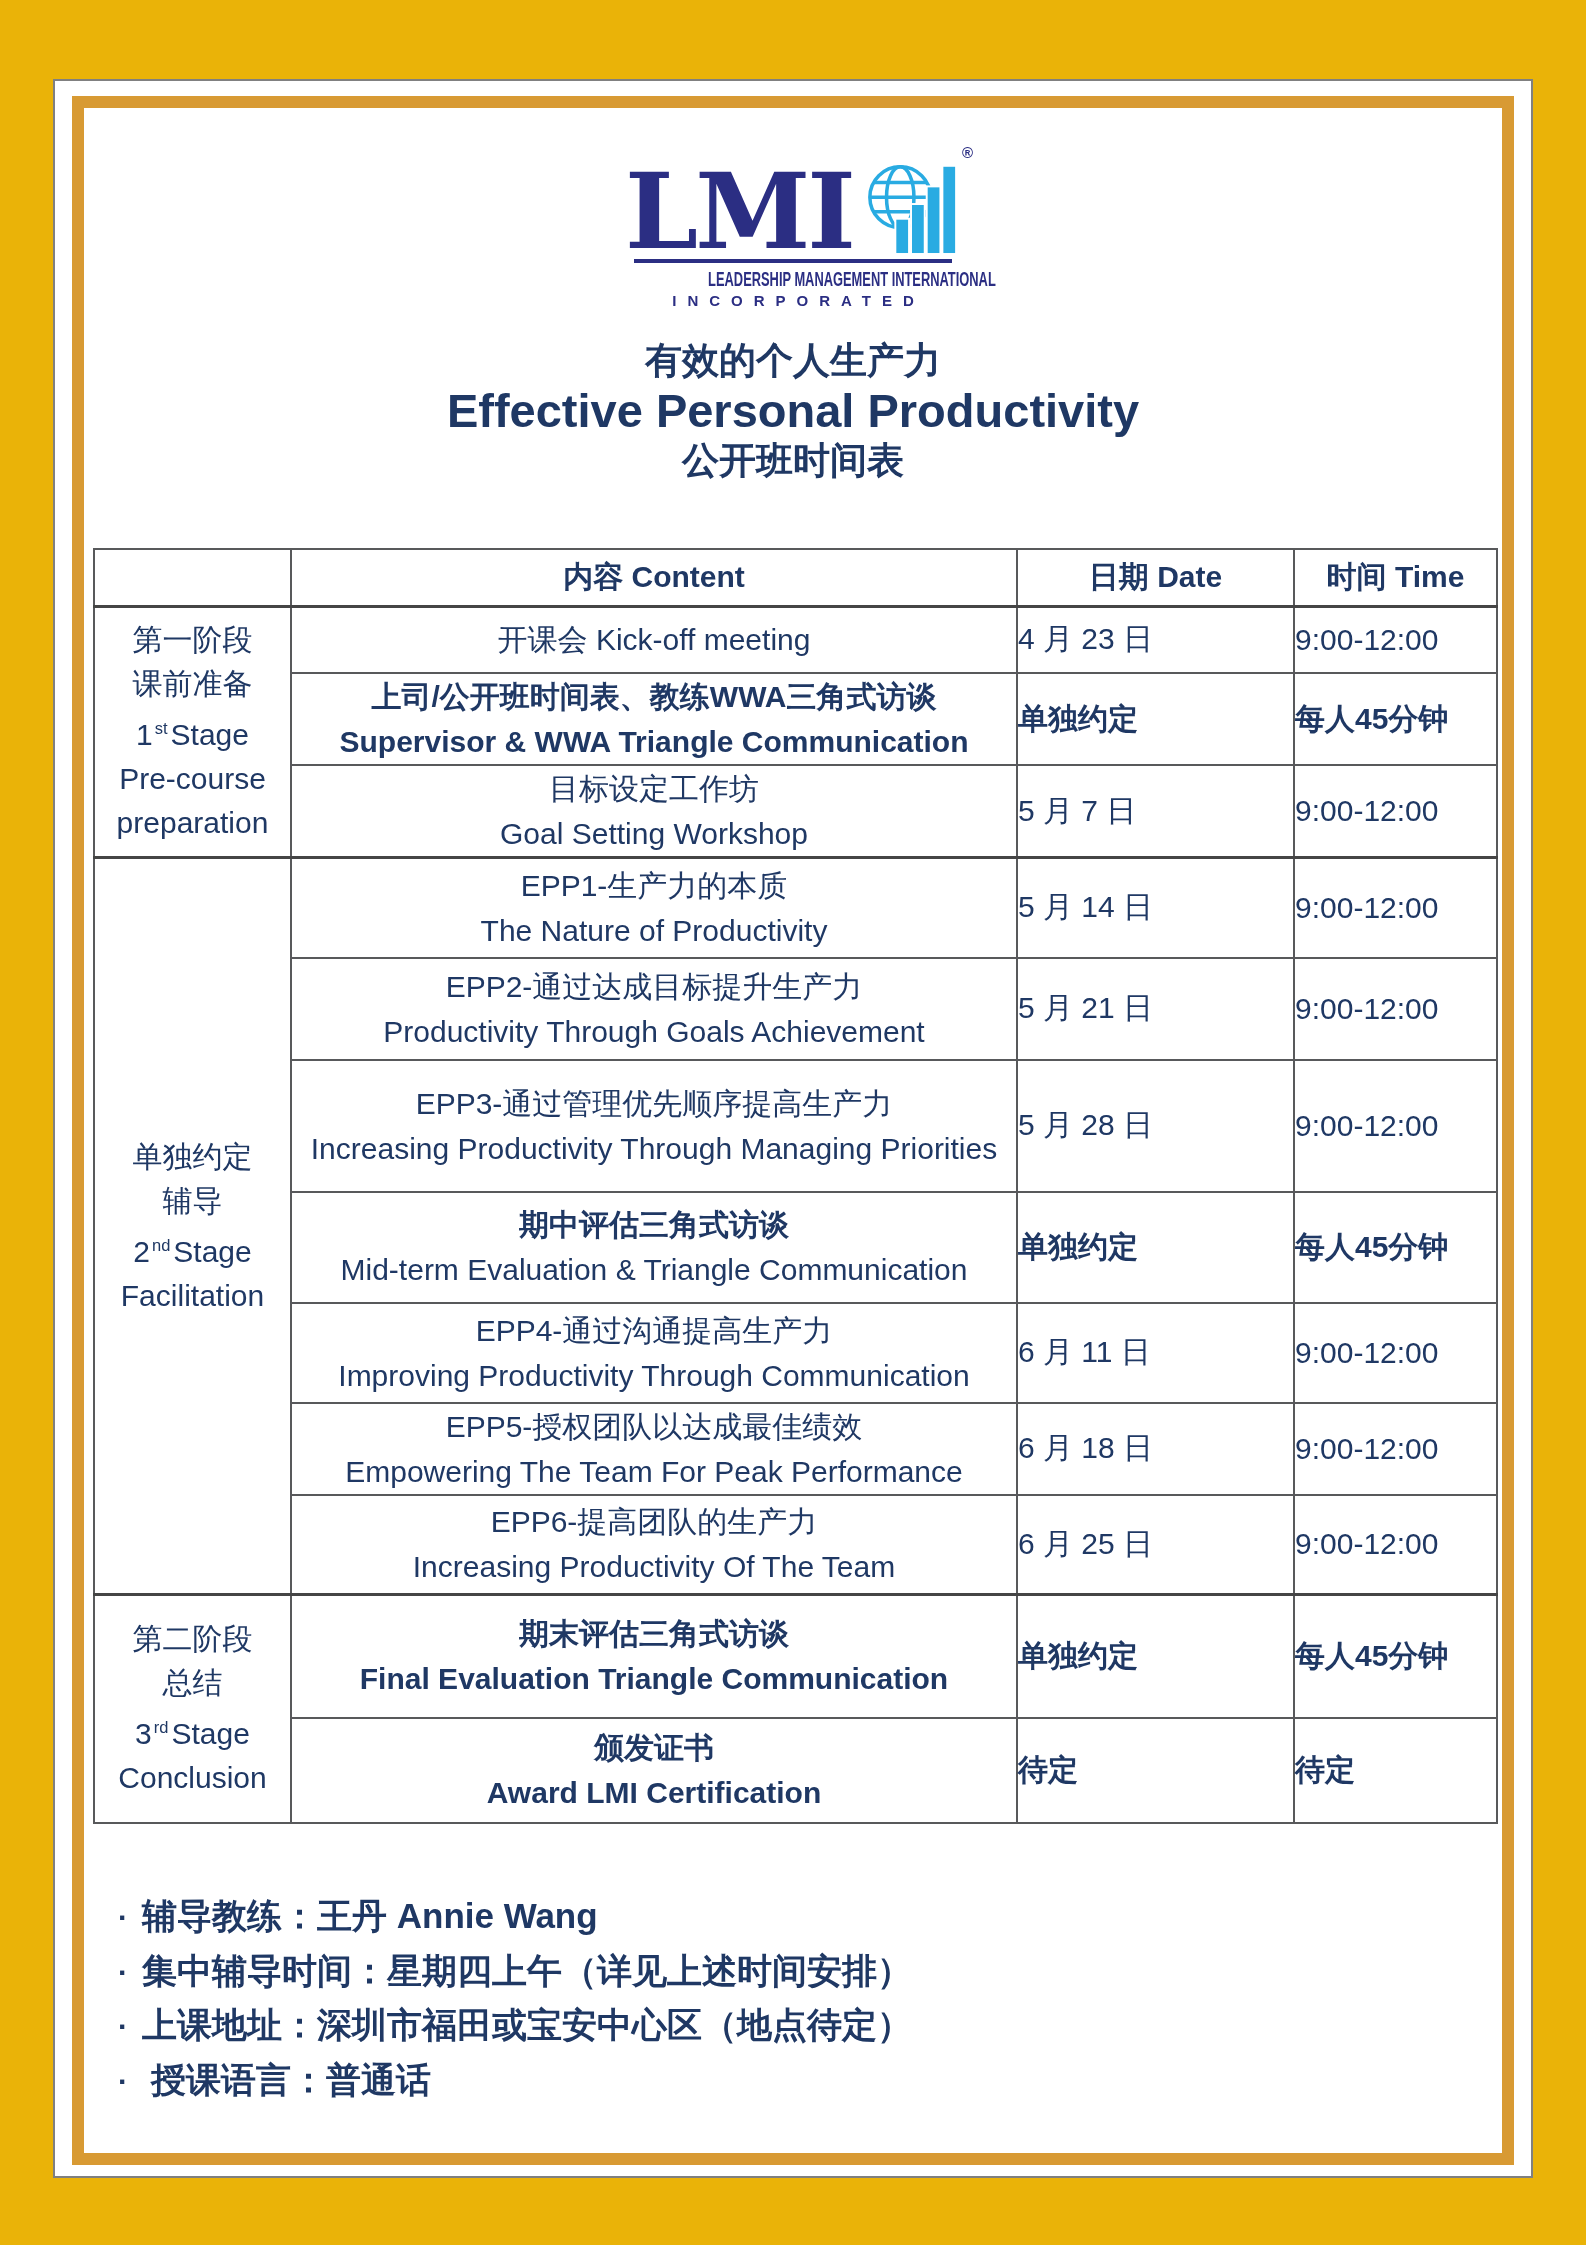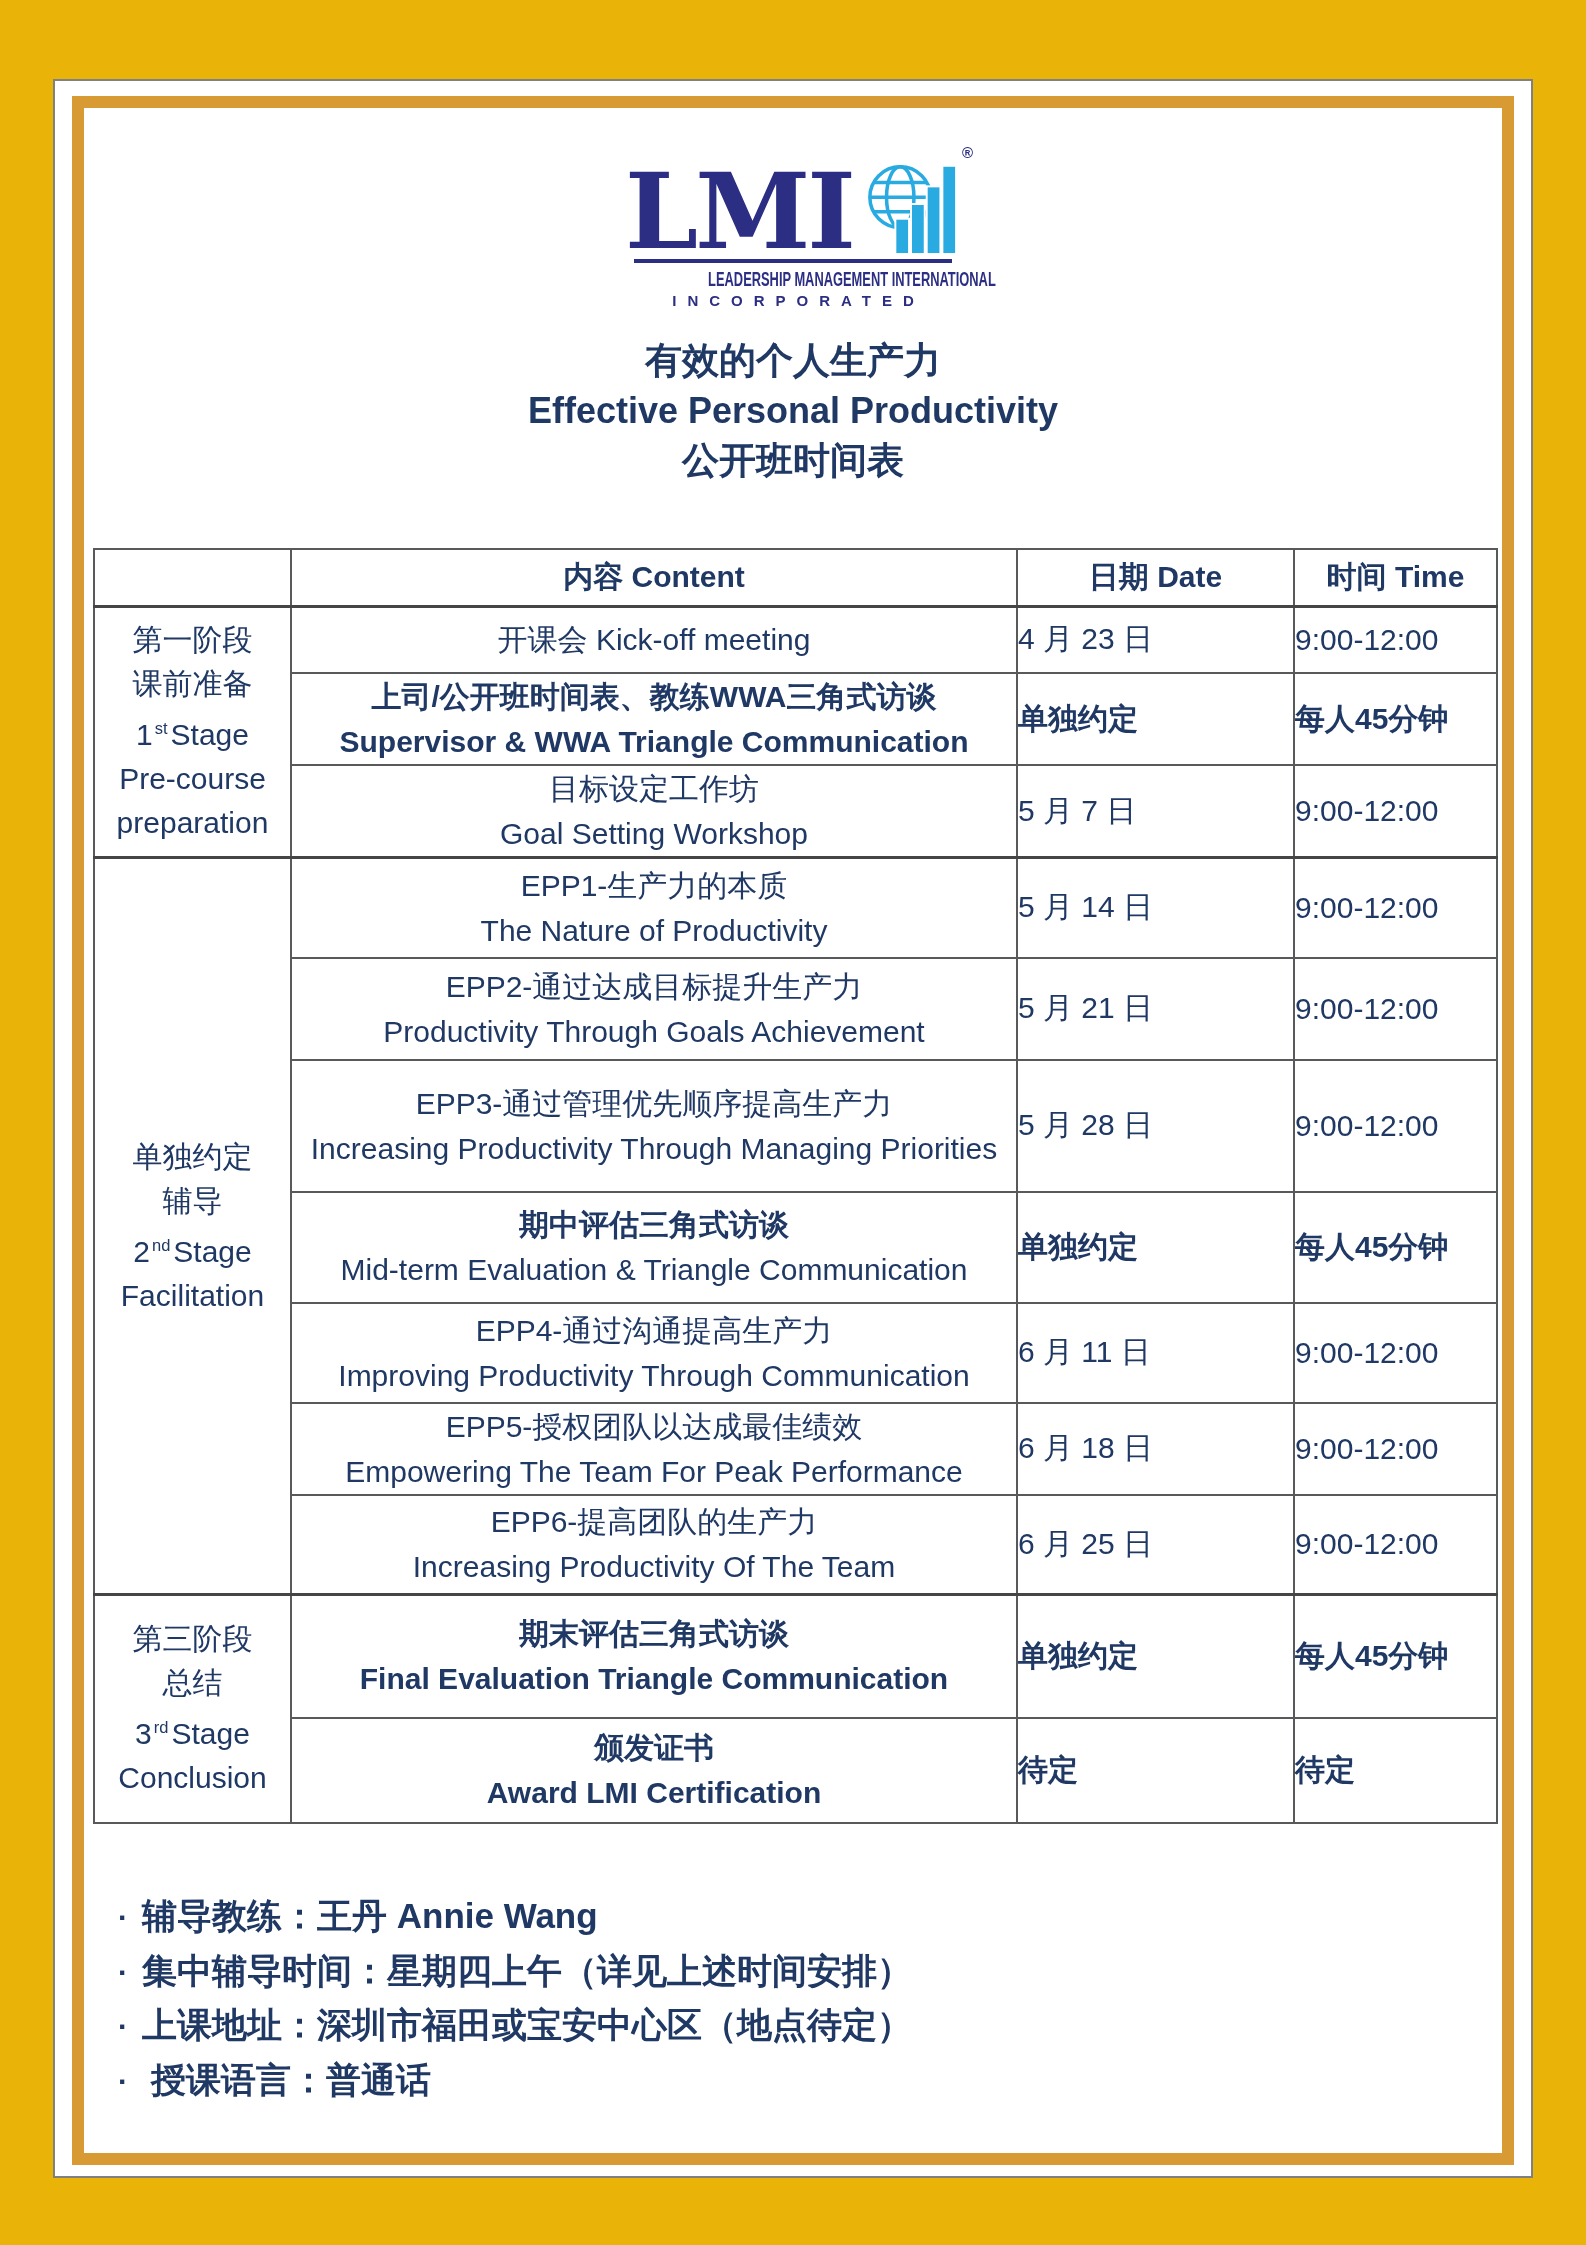--- a/index.html
+++ b/index.html
@@ -22,21 +22,21 @@
   .logo-globe{width:98px;height:98px;position:relative;}
   .logo-reg{position:absolute;top:-12px;right:-12px;font-size:15px;font-weight:700;color:#2B2E83;}
   .logo-tagline{margin-top:5px;border-top:4px solid #2B2E83;padding-top:5px;width:100%;text-align:center;}
   .logo-tagline span{display:inline-block;white-space:nowrap;transform:scaleX(0.66);transform-origin:center;
     font-size:19.5px;font-weight:700;color:#2B2E83;letter-spacing:0px;}
   .logo-sub{margin-top:1px;font-size:15px;font-weight:700;color:#2B2E83;letter-spacing:11px;text-indent:11px;text-align:center;white-space:nowrap;}
 
   
   .titles{position:absolute;top:336px;left:0;right:0;text-align:center;font-weight:700;}
   .title-zh{font-size:37px;line-height:50px;}
-  .title-en{font-size:36px;line-height:50px;}
+  .title-en{font-size:47px;line-height:50px;}
   .title-sub{font-size:37px;line-height:50px;}
 
   
   table.schedule{position:absolute;left:93px;top:548px;width:1403px;border-collapse:collapse;table-layout:fixed;}
   table.schedule td{border:2px solid #58595B;vertical-align:middle;font-size:30px;color:#1F3864;padding:0;}
   tr.group-start td{border-top:3px solid #454545;}
   td.h-cell{text-align:center;font-weight:700;}
   td.stage-cell{text-align:center;font-weight:500;line-height:44px;padding:6px 4px;}
   td.stage-cell sup{font-size:0.55em;margin:0 3px 0 2px;}
   td.content-cell{text-align:center;padding:10px 12px 10px 16px;font-weight:500;line-height:45px;border-radius:23px;}
@@ -197,21 +197,21 @@
         <td class="content-cell">
           <div>EPP6-提高团队的生产力</div>
           <div>Increasing Productivity Of The Team</div>
         </td>
         <td class="date-cell">6 月 25 日</td>
         <td class="time-cell">9:00-12:00</td>
       </tr>
 
       <tr style="height:123px" class="group-start">
         <td class="stage-cell" rowspan="2">
-          <div>第三阶段</div>
+          <div>第二阶段</div>
           <div>总结</div>
           <div><span>3</span><sup>rd</sup><span>Stage</span></div>
           <div>Conclusion</div>
         </td>
         <td class="content-cell strong">
           <div>期末评估三角式访谈</div>
           <div>Final Evaluation Triangle Communication</div>
         </td>
         <td class="date-cell strong">单独约定</td>
         <td class="time-cell strong">每人45分钟</td>

